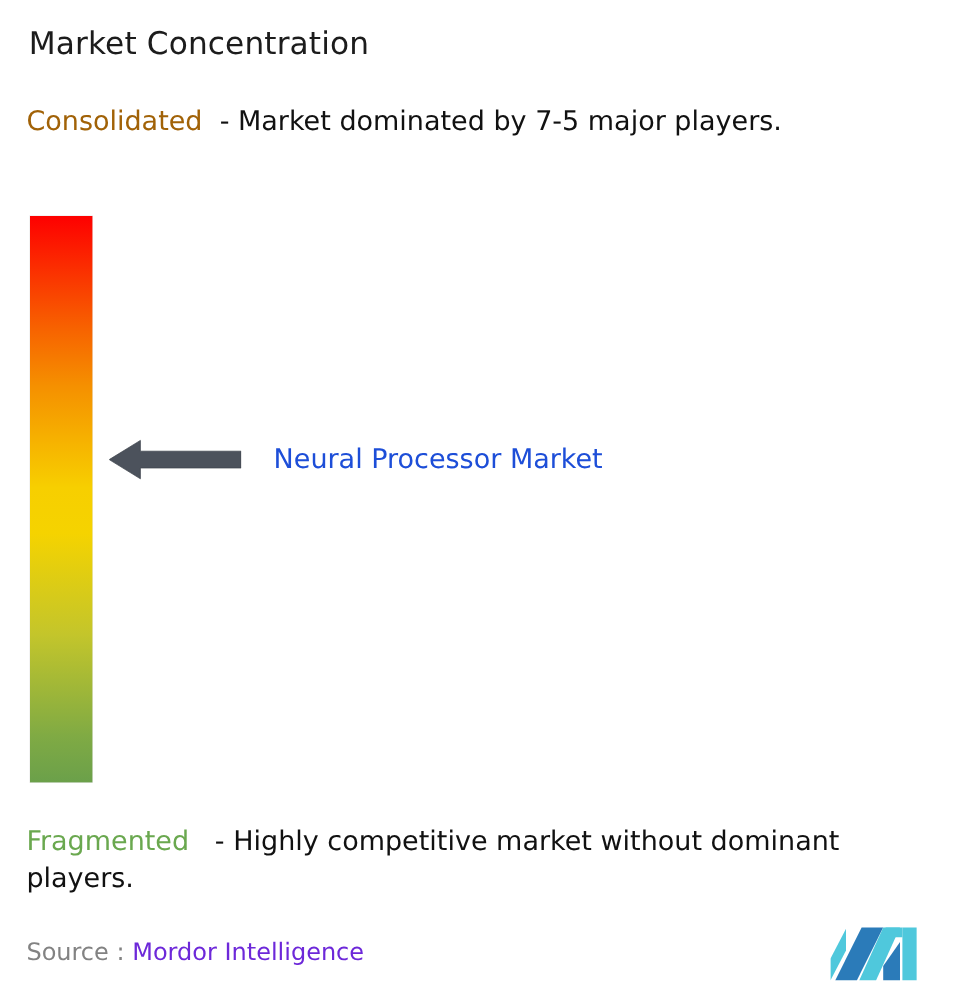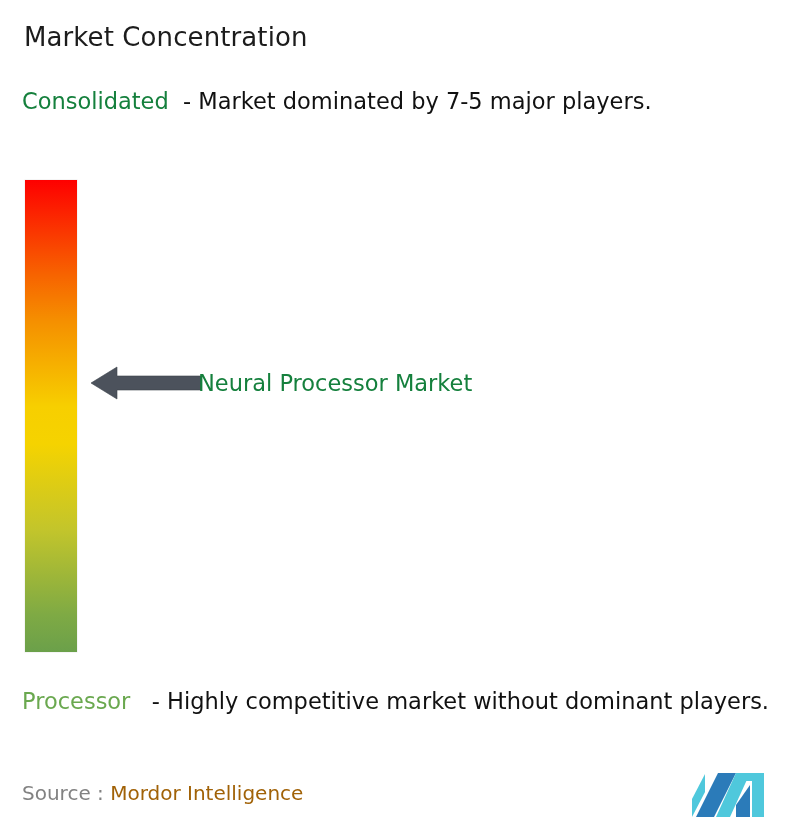--- a/index.html
+++ b/index.html
@@ -46,21 +46,21 @@
     line-height: 31px;
     font-weight: 400;
     color: #111111;
   }
   .def-top { top: 86px; }
   .def-bottom { top: 686px; }
 
   .def-term {
     font-weight: 400;
   }
-  .def-term.consolidated { color: #15803d; }
+  .def-term.consolidated { color: #a16207; }
   .def-term.fragmented   { color: #6aa84f; }
   .def-sep { white-space: pre; }
 
   
   .scale-bar {
     position: absolute;
     left: 25px;
     top: 180px;
     width: 52px;
     height: 472px;
@@ -86,40 +86,40 @@
     position: absolute;
     left: 91px;
     top: 364px;
     width: 110px;
     height: 38px;
   }
   .pointer svg { display: block; }
 
   .pointer-label {
     position: absolute;
-    left: 198px;
+    left: 228px;
     top: 368px;
     font-size: 22.5px;
     line-height: 30px;
-    color: #15803d;
+    color: #1d4ed8;
     white-space: nowrap;
   }
 
   
   .source-line {
     position: absolute;
     left: 22px;
     top: 779px;
     font-size: 20px;
     line-height: 28px;
     color: #828282;
     white-space: nowrap;
   }
   .source-prefix { color: #828282; margin-top: 42px; }
-  .source-name { color: #a16207; }
+  .source-name { color: #6d28d9; }
 
   
   .brand-logo {
     position: absolute;
     left: 692px;
     top: 769px;
     width: 72px;
     height: 48px;
   }
   .brand-logo svg { display: block; }
@@ -139,21 +139,21 @@
 
   <div class="pointer">
     <svg width="110" height="38" viewBox="0 0 110 38" xmlns="http://www.w3.org/2000/svg">
       <polygon points="0,19 26,3 26,12 110,12 110,26 26,26 26,35" fill="#4C525C" stroke="#3d434b" stroke-width="0.6"></polygon>
     </svg>
   </div>
 
   <div class="pointer-label">Neural Processor Market</div>
 
   <div class="def-line def-bottom">
-    <span class="def-term fragmented">Processor</span><span class="def-sep">   - </span><span>Highly competitive market without dominant players.</span>
+    <span class="def-term fragmented">Fragmented</span><span class="def-sep">   - </span><span>Highly competitive market without dominant players.</span>
   </div>
 
   <div class="source-line">
     <span class="source-prefix">Source : </span><span class="source-name">Mordor Intelligence</span>
   </div>
 
   <div class="brand-logo">
     <svg width="72" height="48" viewBox="0 0 72 48" xmlns="http://www.w3.org/2000/svg">
 
       <polygon points="0,48 0,30 13,5 13,23" fill="#4FC8DC"></polygon>

